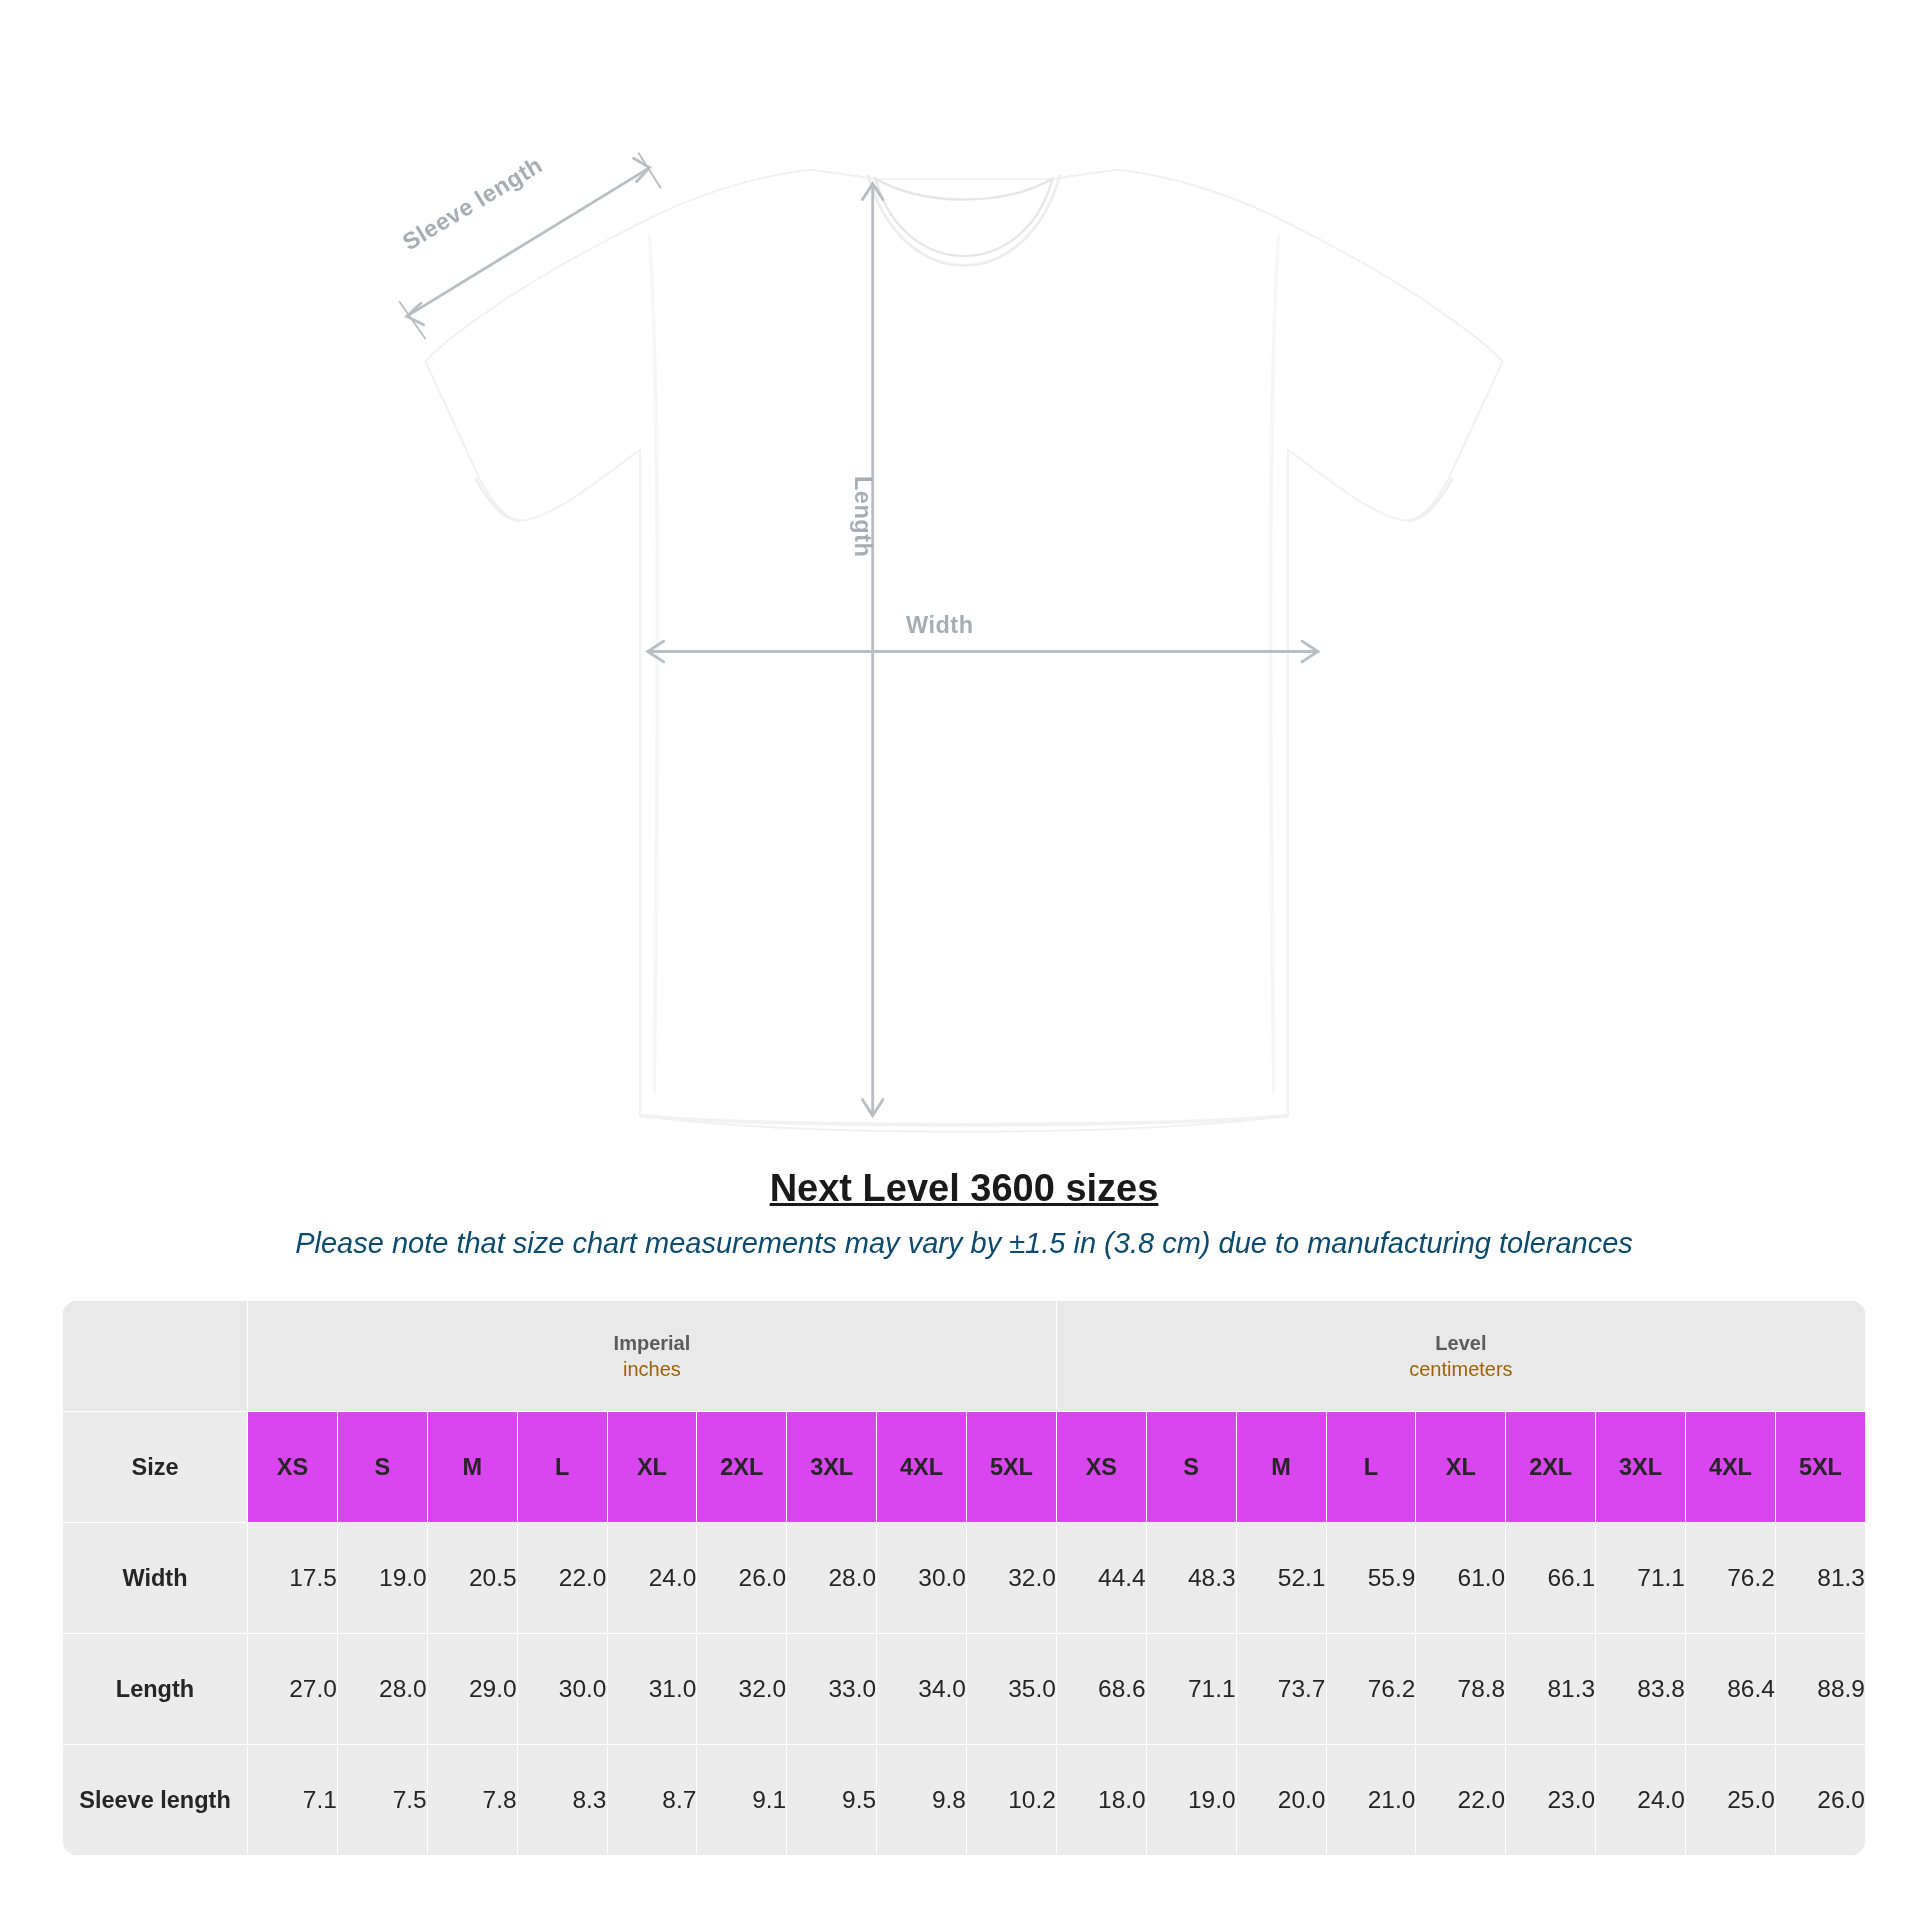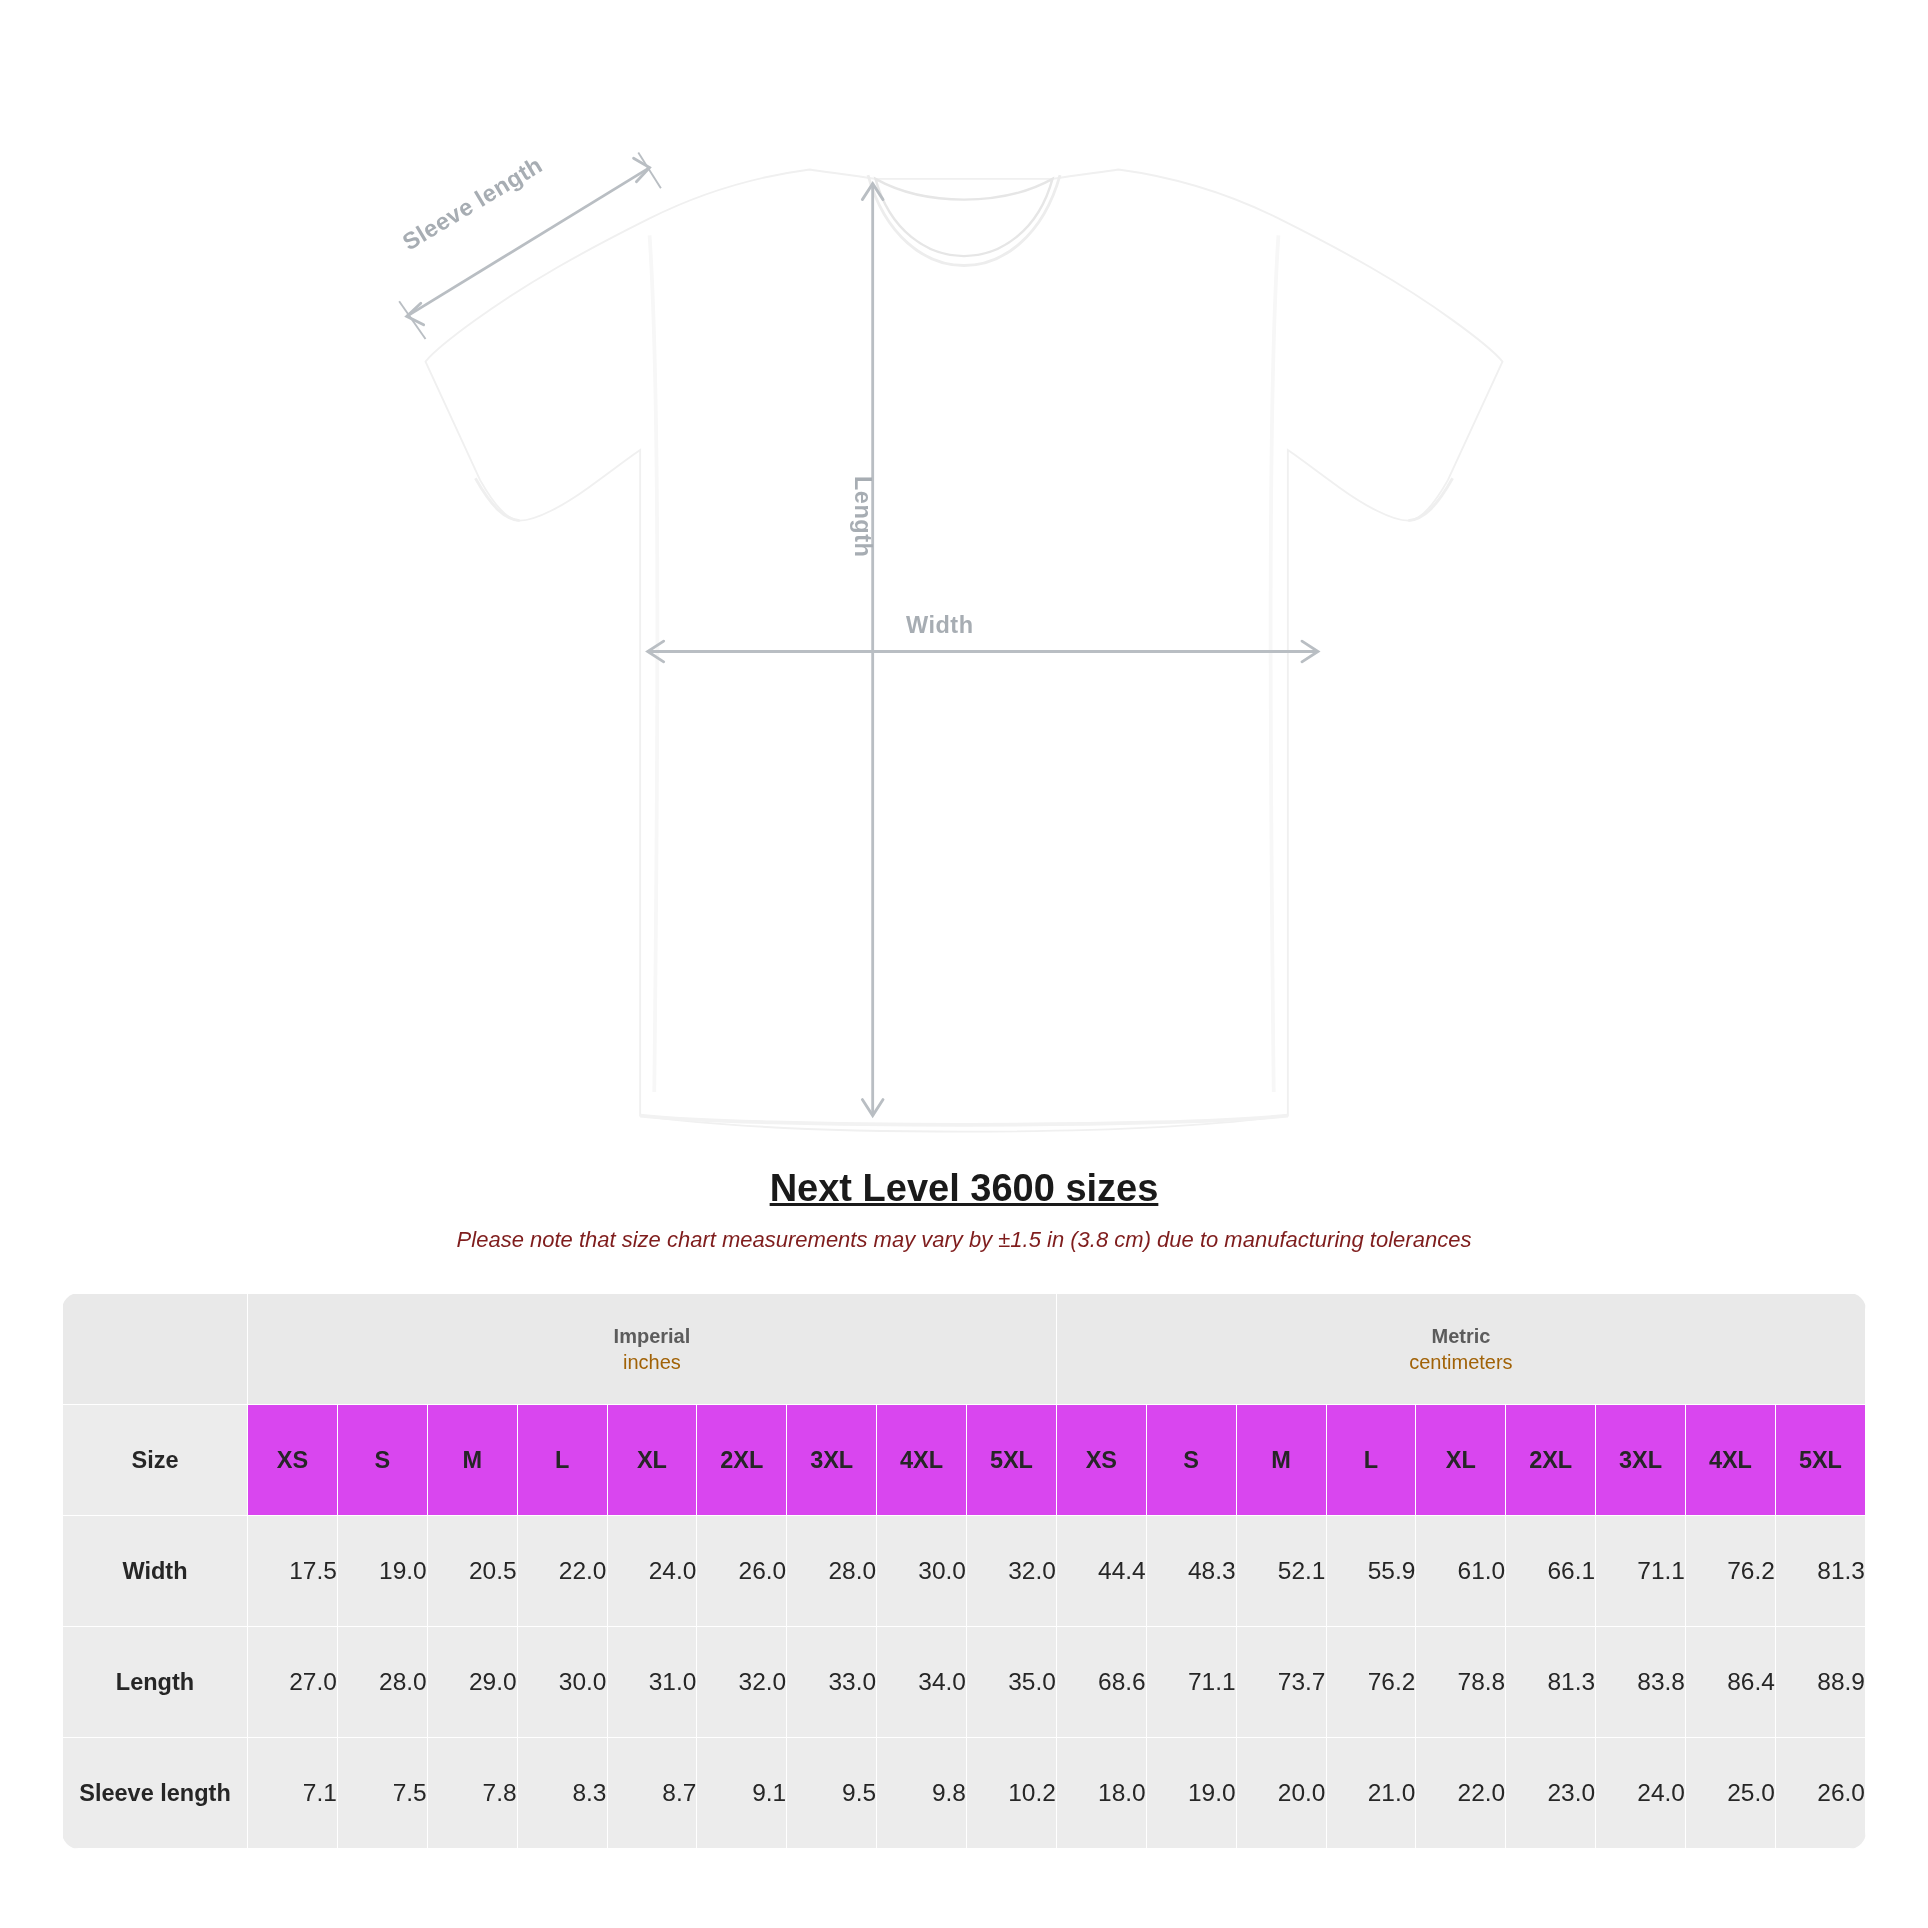--- a/index.html
+++ b/index.html
@@ -68,23 +68,23 @@
 
   .chart-title {
     font-size: 38px;
     font-weight: bold;
     color: #1a1a1a;
     margin: 0 0 17px 0;
     text-decoration: underline;
   }
 
   .chart-note {
-    font-size: 22px;
+    font-size: 29px;
     font-style: italic;
-    color: #7f1d1d;
+    color: #0c4a6e;
     margin: 10px;
   }
 
   
   .table-wrap {
     margin: 40px 62px 0 62px;
     border-radius: 17px;
     overflow: hidden;
   }
 
@@ -244,21 +244,21 @@
         <col class="label-col">
       </colgroup>
       <tbody id="table-body">
           <tr>
             <td class="unit-head corner-cell"></td>
             <td class="unit-head" colspan="9">
               <div class="unit-name">Imperial</div>
               <div class="unit-sub">inches</div>
             </td>
             <td class="unit-head" colspan="9">
-              <div class="unit-name">Metric</div>
+              <div class="unit-name">Level</div>
               <div class="unit-sub">centimeters</div>
             </td>
           </tr>
           <tr class="size-head">
             <td class="row-head">Size</td>
             <td>XS</td>
             <td>S</td>
             <td>M</td>
             <td>L</td>
             <td>XL</td>

